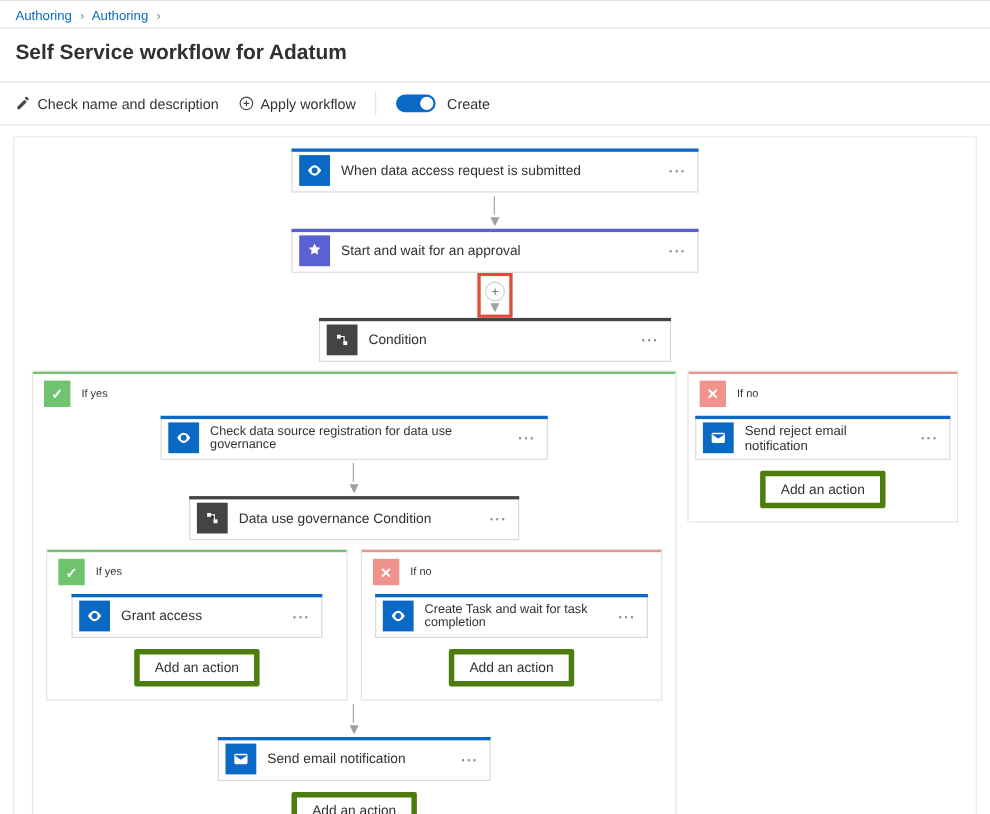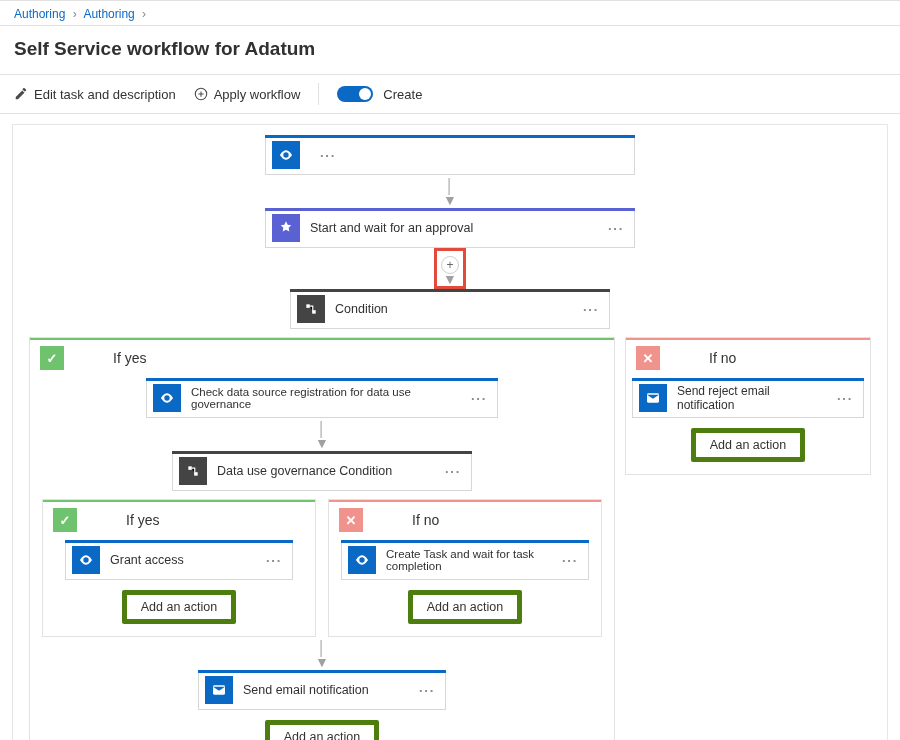--- a/index.html
+++ b/index.html
@@ -103,21 +103,21 @@
     display: flex; align-items: center; gap: 10px; padding: 8px 10px;
   }
   .check-yes {
     width: 24px; height: 24px; background: #70c36e; color: #fff;
     display:flex; align-items:center; justify-content:center; font-weight:bold;
   }
   .check-no {
     width: 24px; height: 24px; background: #f1938d; color: #fff;
     display:flex; align-items:center; justify-content:center; font-weight:bold;
   }
-  .branch-header span.lbl { font-size: 14px; color: #333; margin-left: 39px; }
+  .branch-header span.lbl { font-size: 10px; color: #333; }
 
   .branch-yes-top { position:absolute; left:0; right:0; top:0; height:2px; background:#72c370; }
   .branch-no-top  { position:absolute; left:0; right:0; top:0; height:2px; background:#f1938d; }
 
   .btn {
     border: 5px solid #4d7c0f; background: #fff; padding: 5px 14px; font-size: 12.5px;
     cursor: pointer; color: #333; border-radius: 2px;
   }
   .add-action-row { text-align: center; margin-top: 10px; }
 
@@ -143,21 +143,21 @@
 
 <div class="page-title">Self Service workflow for Adatum</div>
 
 <div class="toolbar">
   <div class="tool-link">
     <span class="ico">
       <svg width="14" height="14" viewBox="0 0 16 16">
           <path fill="#4a4a4a" d="M2 11.5V14h2.5l7.4-7.4-2.5-2.5L2 11.5zM13.7 4.3c.4-.4.4-1 0-1.4l-1.6-1.6c-.4-.4-1-.4-1.4 0l-1.2 1.2 2.5 2.5 1.7-0.7z"></path>
         </svg>
     </span>
-    <span>Edit task and description</span>
+    <span>Check name and description</span>
   </div>
   <div class="tool-link">
     <span class="ico">
       <svg width="14" height="14" viewBox="0 0 16 16">
           <circle cx="8" cy="8" r="6.5" fill="none" stroke="#4a4a4a" stroke-width="1.2"></circle>
           <path stroke="#4a4a4a" stroke-width="1.2" d="M8 5v6M5 8h6"></path>
         </svg>
     </span>
     <span>Apply workflow</span>
   </div>
@@ -173,20 +173,21 @@
   <div class="flow-col">
 
     <div class="step-card">
       <div class="accent" style="background:#0b69c6"></div>
       <div class="icon-box" style="background:#0b69c6">
         <svg width="16" height="16" viewBox="0 0 24 24">
             <path fill="#fff" d="M12 5C7 5 3 12 3 12s4 7 9 7 9-7 9-7-4-7-9-7zm0 11a4 4 0 110-8 4 4 0 010 8z"></path>
             <circle cx="12" cy="12" r="2" fill="#0b69c6"></circle>
           </svg>
       </div>
+      <div class="label">When data access request is submitted</div>
       <div class="more">···</div>
     </div>
 
     <div class="arrow-down">│<br>▼</div>
 
     <div class="step-card">
       <div class="accent" style="background:#5a62d3"></div>
       <div class="icon-box" style="background:#5a62d3">
         <svg width="16" height="16" viewBox="0 0 24 24">
             <path fill="#fff" d="M12 2l2.5 5 5.5.8-4 3.9.9 5.5L12 14.8 7.1 17.2 8 11.7 4 7.8l5.5-.8z"></path>

